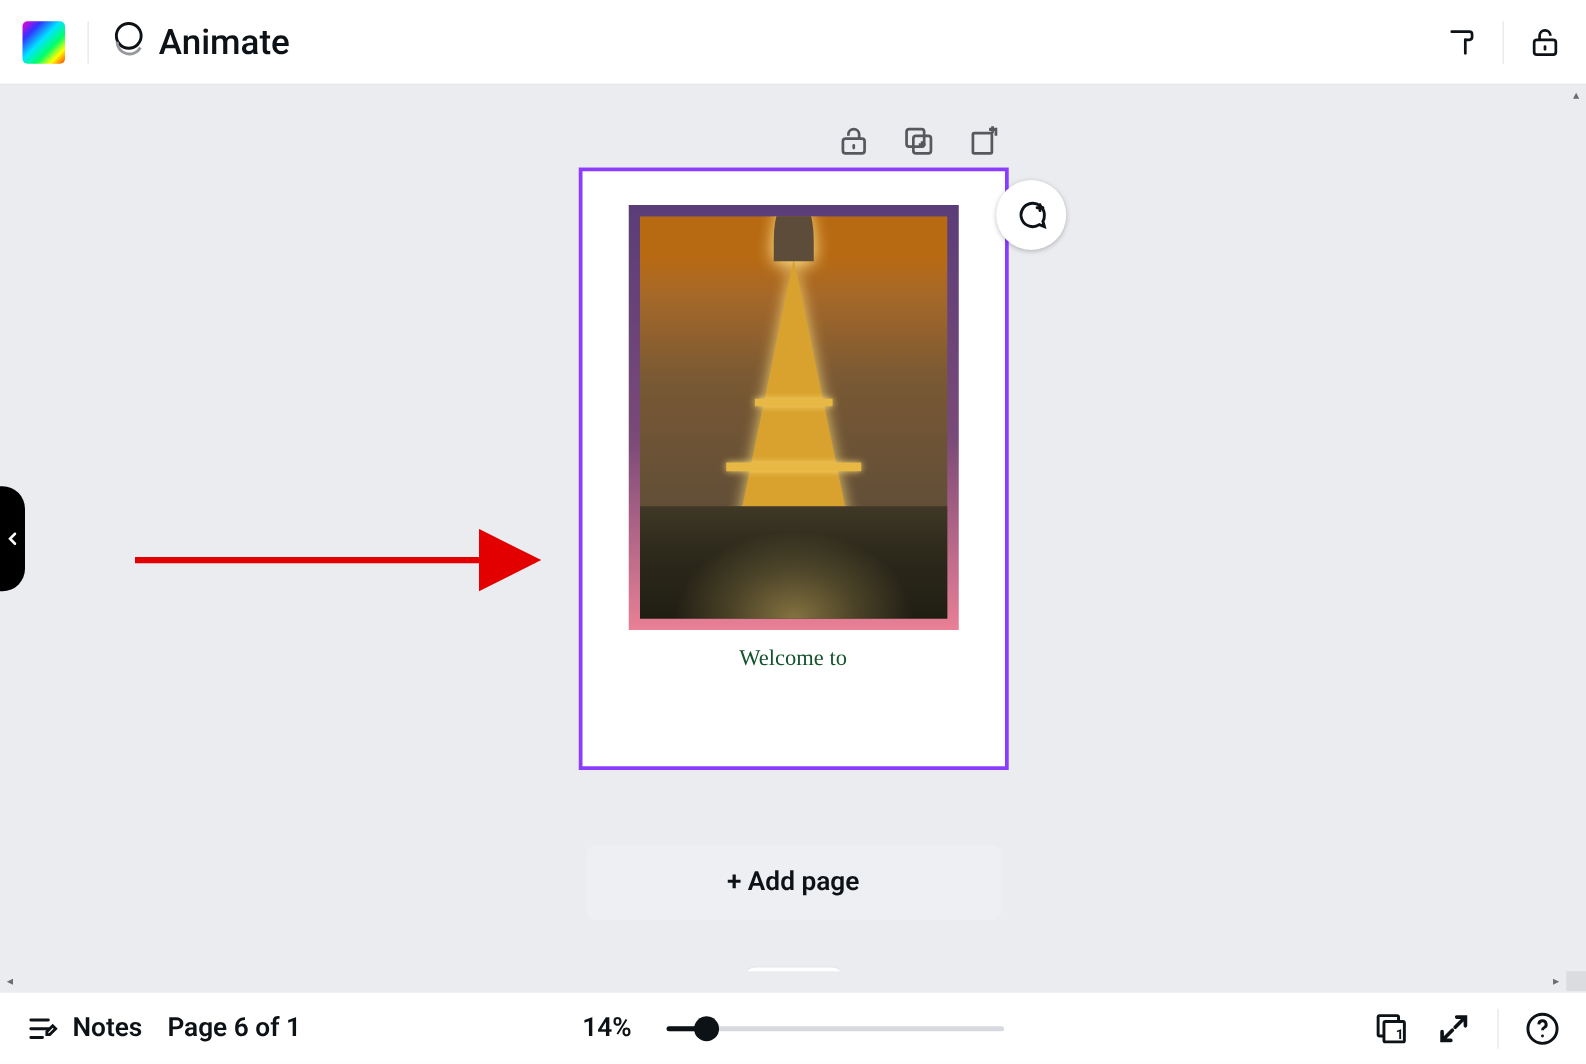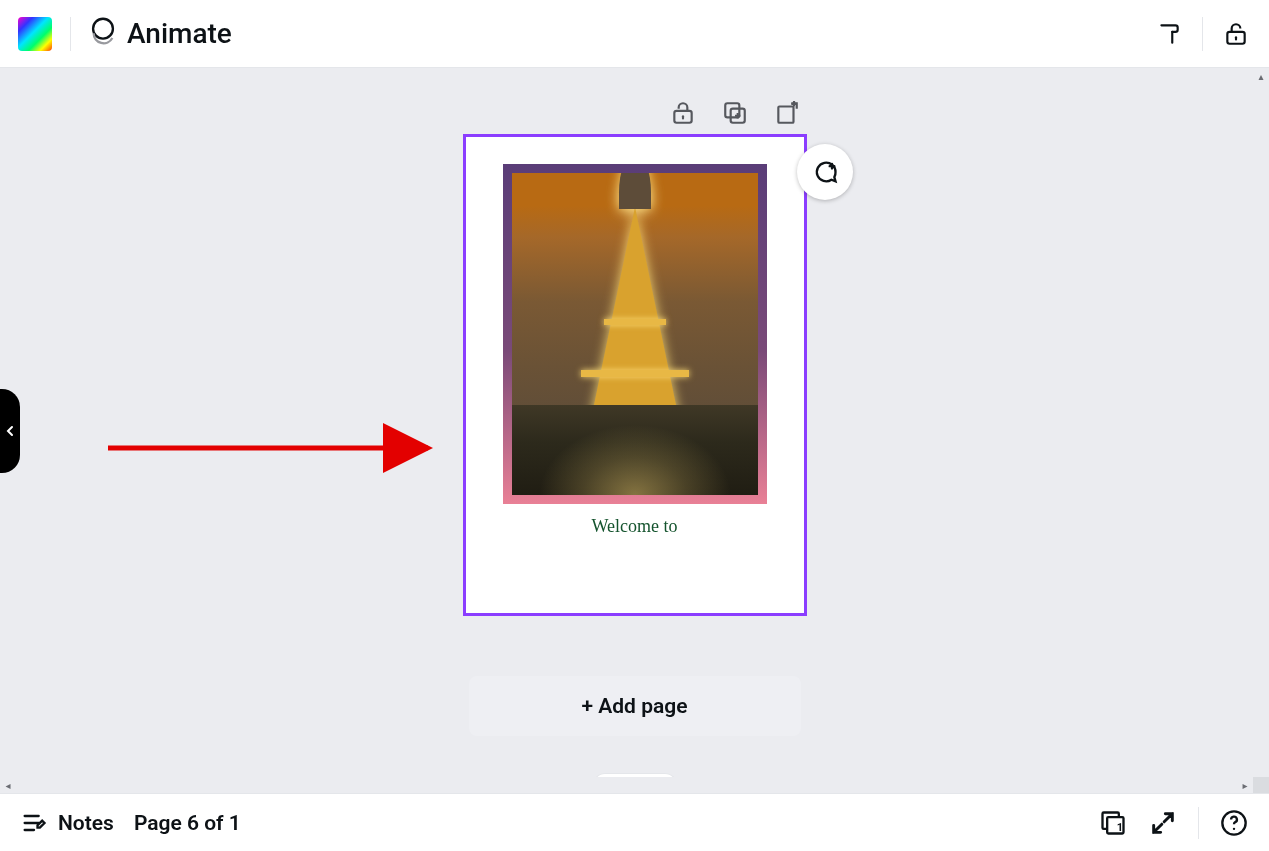--- a/index.html
+++ b/index.html
@@ -204,20 +204,28 @@
 <div class="bottombar" style="position:relative;">
   <div class="notes-btn">
     <svg viewBox="0 0 24 24" fill="none" stroke="#0d1216" stroke-width="2" stroke-linecap="round">
       <path d="M4 6h12M4 12h12M4 18h8"></path>
       <path d="M17 16l4-4-2-2-4 4v2h2z"></path>
     </svg>
     <span>Notes</span>
   </div>
   <div>Page 6 of 1</div>
 
+  <div class="zoom-wrap">
+     <span class="zoom-pct">14%</span>
+     <div class="slider">
+       <div class="track"></div>
+        <div class="track-fill"></div>
+        <div class="handle"></div>
+     </div>
+  </div>
 
   <div class="right-tools">
     <div class="icon-btn" style="position:relative;">
       <svg viewBox="0 0 24 24" fill="none" stroke="#0d1216" stroke-width="2">
           <rect x="3" y="3" width="14" height="14" rx="1"></rect>
           <rect x="7" y="7" width="14" height="14" rx="1" fill="#fff"></rect>
         </svg>
       <span style="position:absolute;font-size:11px;font-weight:700;bottom:4px;right:5px;">1</span>
     </div>
     <div class="icon-btn">

